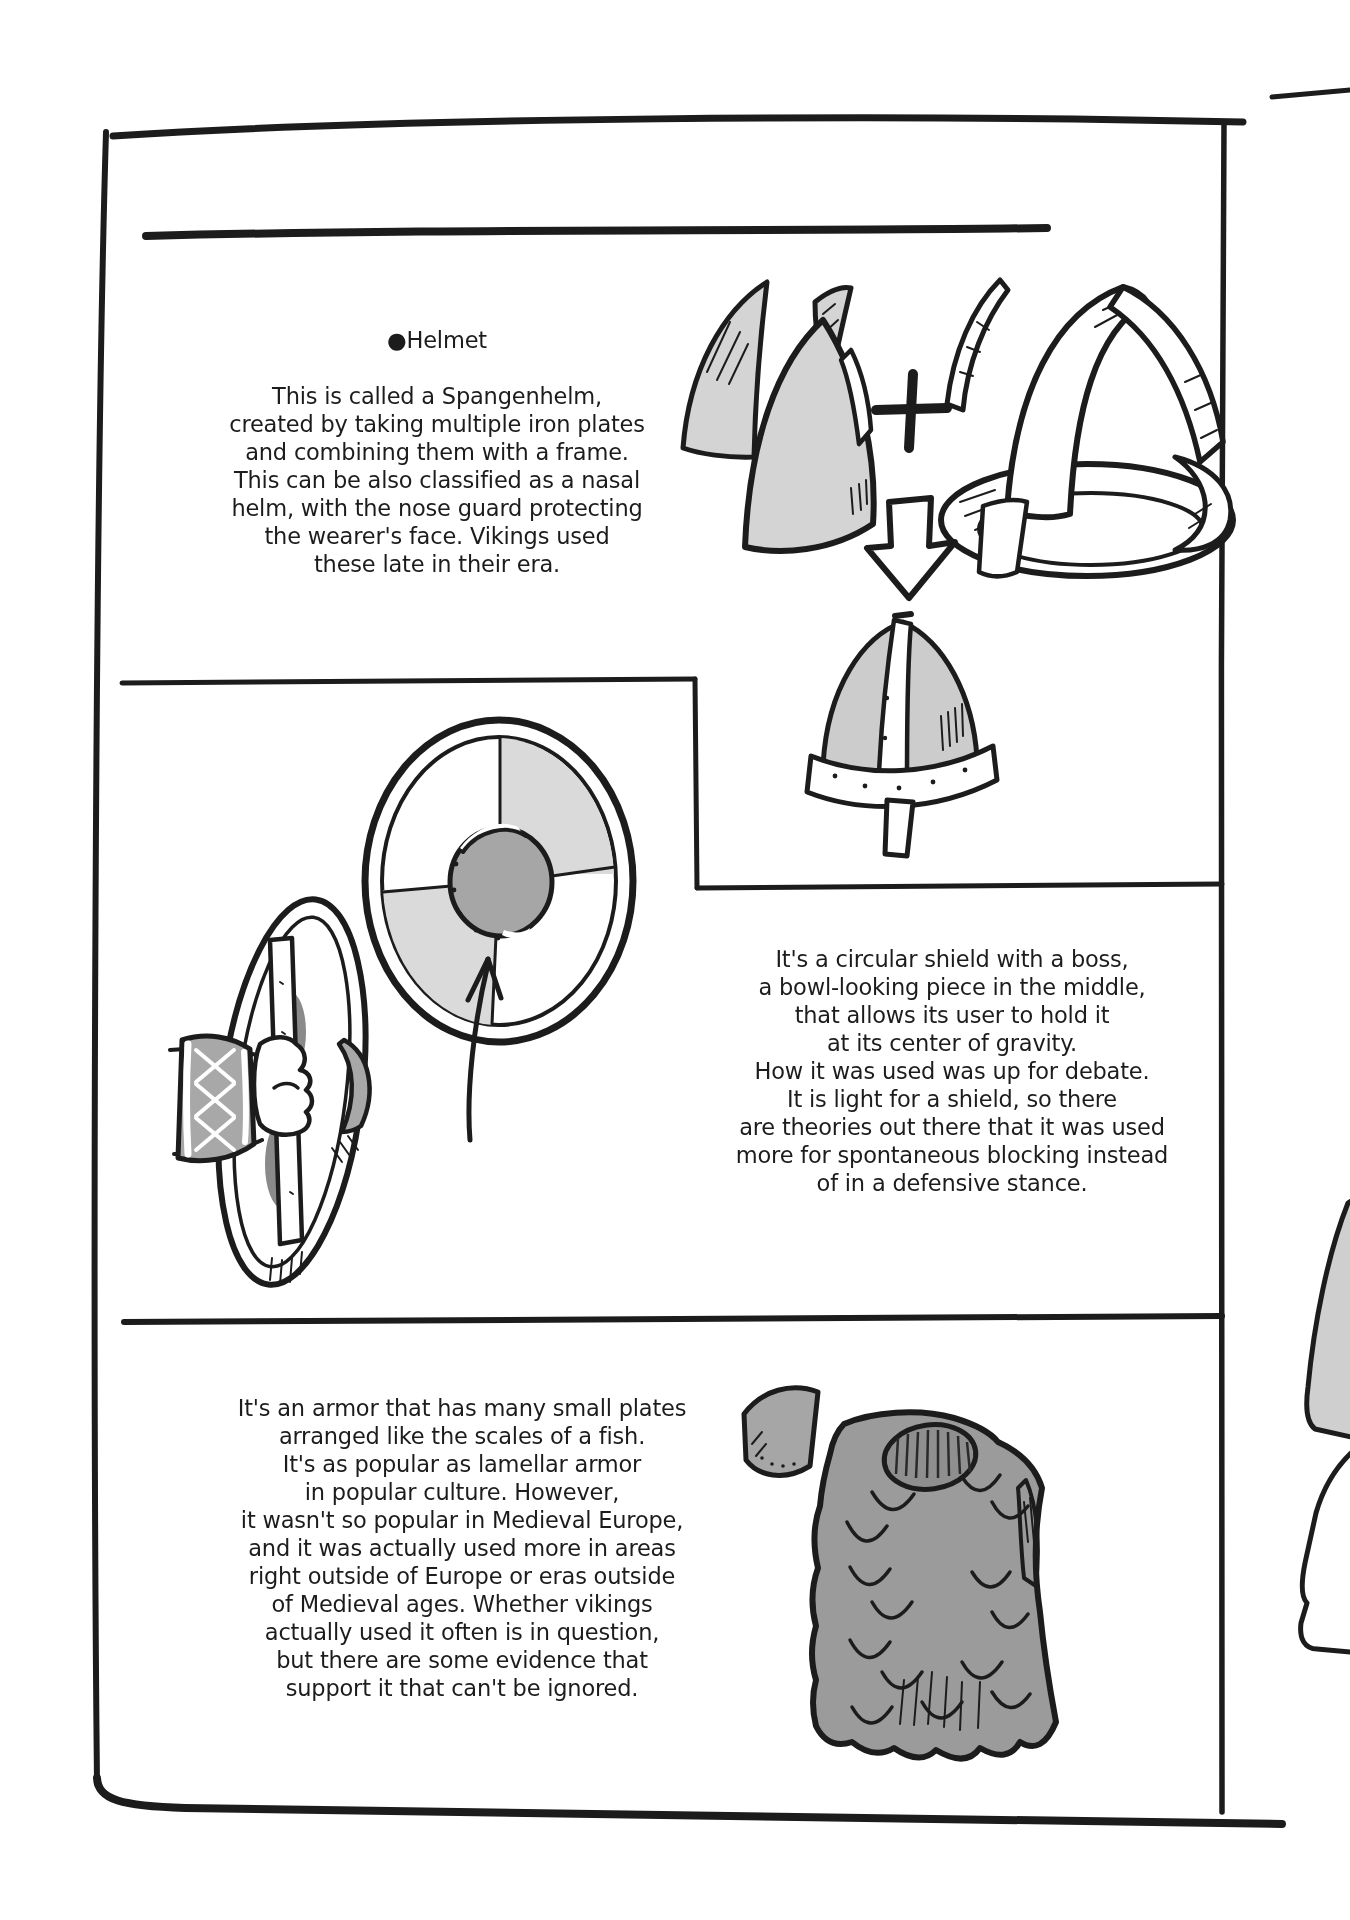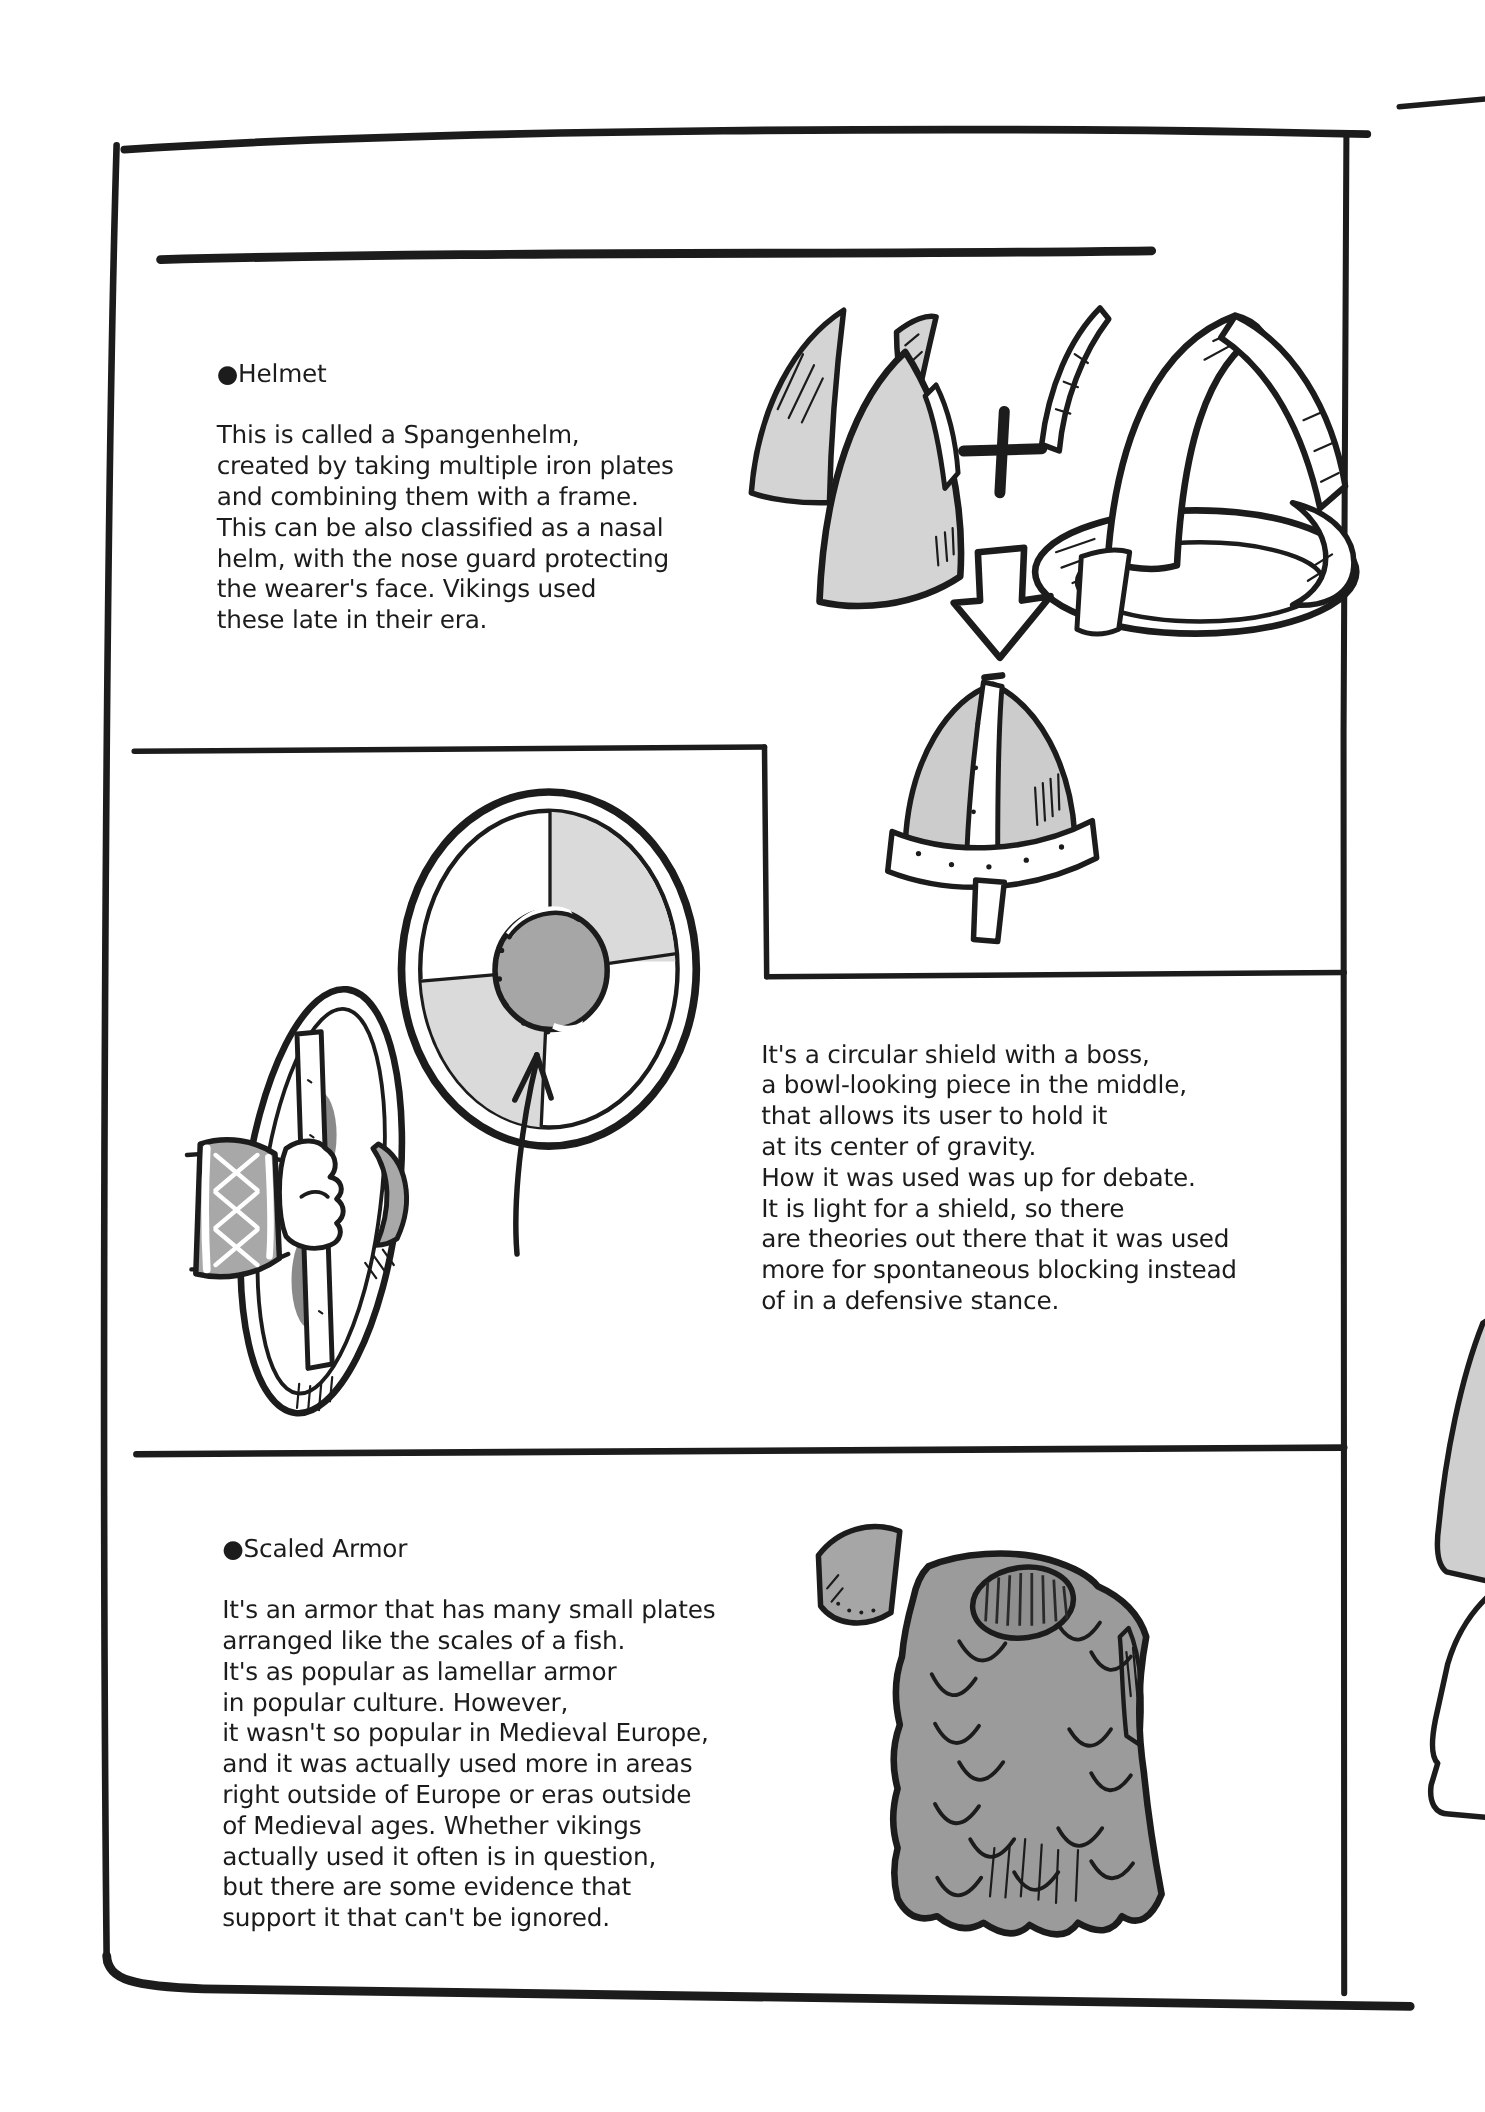--- a/index.html
+++ b/index.html
@@ -1,19 +1,19 @@
 <!DOCTYPE html>
 <html style="--paper: #ffffff; --ink: #1c1c1c; --plate_grey: #d4d4d4; --dome_grey: #cccccc; --quadrant_grey: #dadada; --boss_grey: #a6a6a6; --sleeve_grey: #a8a8a8; --armor_grey: #9b9b9b; --neck_grey: #8f8f8f; --slot_grey: #8a8a8a; --edge_shape_grey: #cfcfcf;"><head>
 <meta charset="utf-8">
 <style>
   :root{
     --ink:#1c1c1c;
   }
   html,body{margin:0;padding:0;background:#fff;}
-  #canvas{position:relative;width:1350px;height:1920px;background:var(--paper,#fff);overflow:hidden;}
+  #canvas{position:relative;width:1350px;height:1920px;background:var(--paper,#fff);overflow:hidden;text-align:center;}
   .abs{position:absolute;}
   .comic{
     font-family:"DejaVu Sans",sans-serif;
     font-size:22.5px;
     line-height:28px;
     letter-spacing:-0.2px;
     color:var(--ink);
     white-space:pre-line;
   }
   .ink{stroke:var(--ink);fill:none;stroke-linecap:round;stroke-linejoin:round;}
@@ -273,21 +273,20 @@
 that allows its user to hold it
 at its center of gravity.
 How it was used was up for debate.
 It is light for a shield, so there
 are theories out there that it was used
 more for spontaneous blocking instead
 of in a defensive stance.</div>
   </div>
 
   <div class="abs comic" style="left:202px;top:1366px;width:520px">
-    <div>●Scaled Armor</div>
     <div>It's an armor that has many small plates
 arranged like the scales of a fish.
 It's as popular as lamellar armor
 in popular culture. However,
 it wasn't so popular in Medieval Europe,
 and it was actually used more in areas
 right outside of Europe or eras outside
 of Medieval ages. Whether vikings
 actually used it often is in question,
 but there are some evidence that

